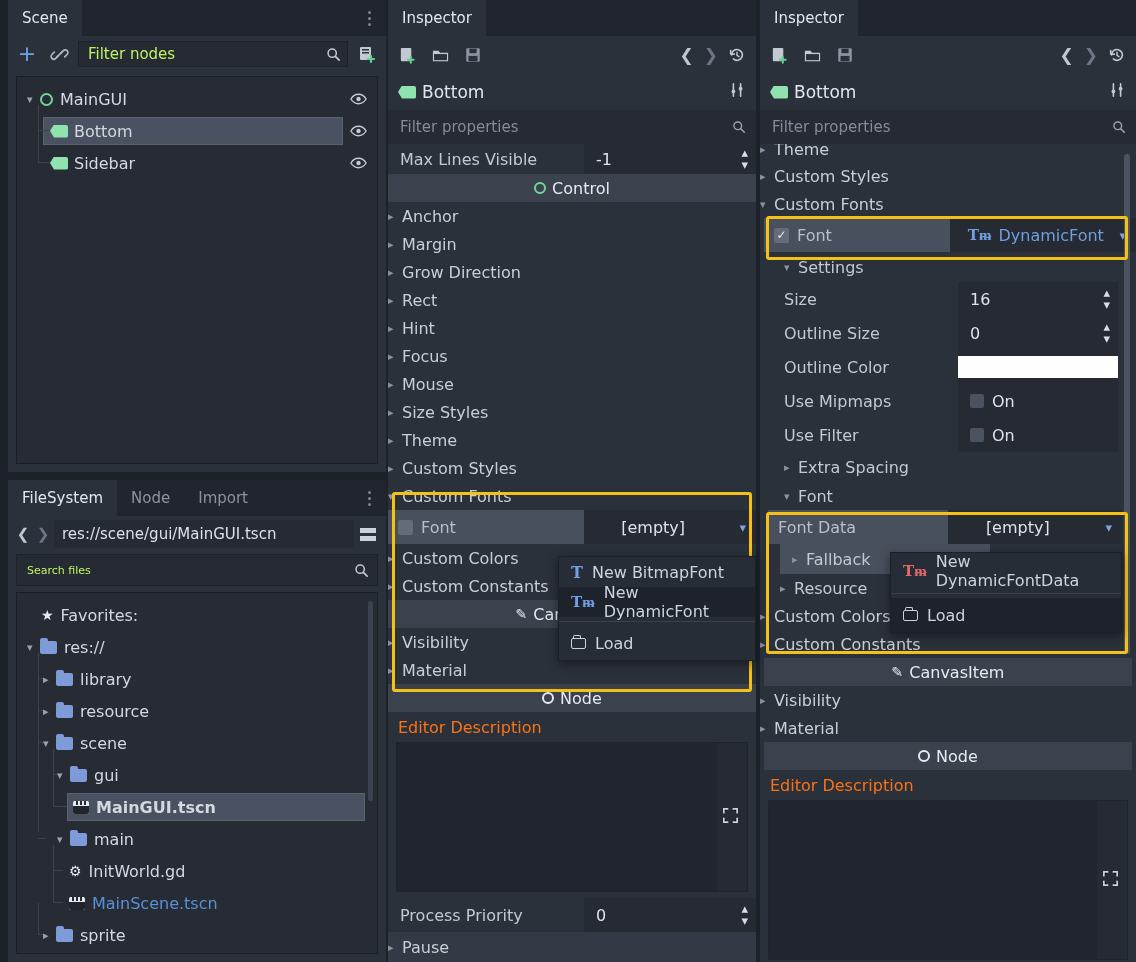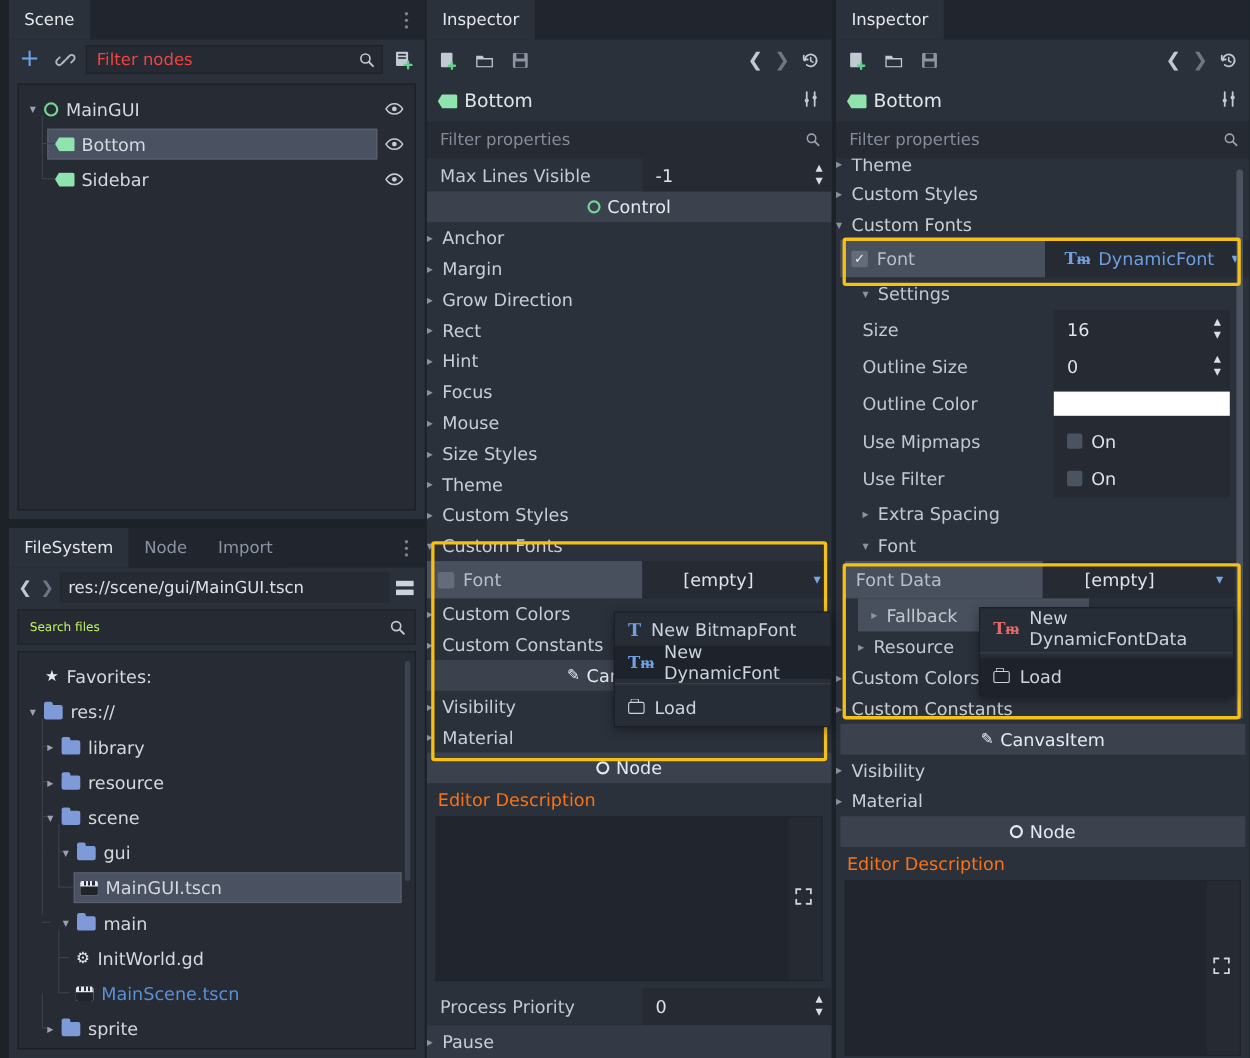--- a/index.html
+++ b/index.html
@@ -37,21 +37,21 @@
     position:absolute; left:0; top:36px; width:378px; height:36px;
     display:flex; align-items:center; padding:0 6px; gap:6px;
   }
   .icon-btn {
     width:26px; height:26px; display:flex; align-items:center; justify-content:center;
     color:#cdd3db; flex:0 0 auto;
   }
   .plus-ico { color:#6ba4e8; font-size:22px; line-height:1; font-weight:500; }
   .filter-box {
     flex:1 1 auto; height:26px; background:#252a33; border:1px solid #1e222a;
-    display:flex; align-items:center; padding:0 6px 0 9px; color:#ef4444; font-size:15px;
+    display:flex; align-items:center; padding:0 6px 0 9px; color:#bef264; font-size:15px;
   }
   .filter-box .ph { flex:1 1 auto; }
   #scene-tree {
     position:absolute; left:8px; top:76px; width:362px; height:388px;
     background:#262b34; border:1px solid #1a1e25;
     padding-top:6px;
   }
   .tree-row {
     position:relative; height:32px; display:flex; align-items:center;
     padding-left:10px; font-size:16px; color:#d4d9e0;
@@ -384,21 +384,21 @@
         <div class="guide" style="left:21px;top:-16px;width:1px;height:32px;"></div>
         <div class="guide" style="left:36px;top:-10px;width:1px;height:26px;"></div>
         <div class="guide" style="left:36px;top:15px;width:8px;height:1px;"></div>
         <div class="fw">
             <span class="arrow-d">▾</span>
             <span class="folder-ico"></span>
             <span>gui</span>
           </div>
       </div>
 
-      <div class="fs-row sel" style="padding-left:56px;">
+      <div class="fs-row sel" style="padding-left:56px;font-weight:bold;">
         <div class="guide" style="left:21px;top:-16px;width:1px;height:32px;"></div>
         <div class="guide" style="left:36px;top:-16px;width:1px;height:32px;"></div>
         <div class="guide" style="left:36px;top:15px;width:14px;height:1px;"></div>
         <div class="fsel"></div>
         <div class="fw">
             <span class="scene-ico"></span>
             <span>MainGUI.tscn</span>
           </div>
       </div>
 

